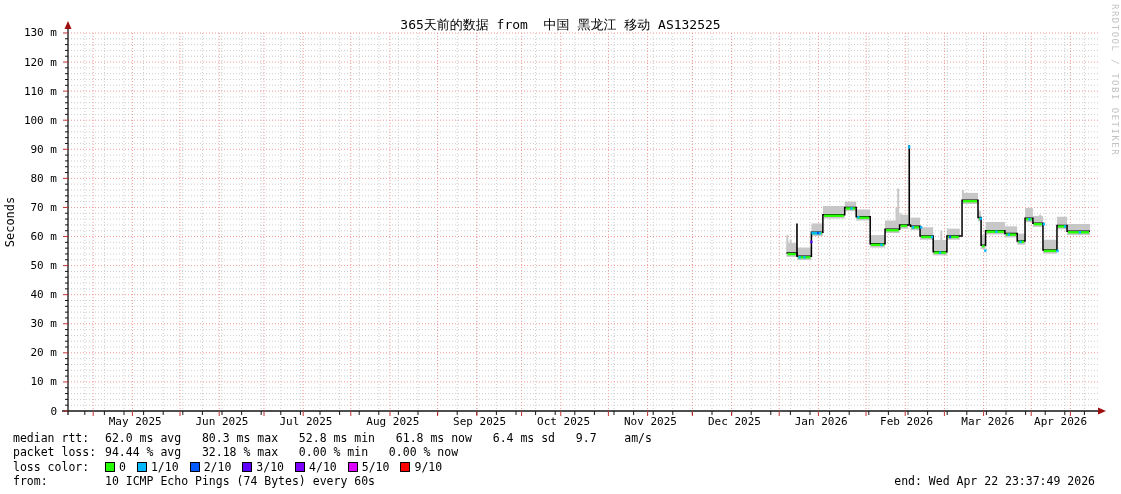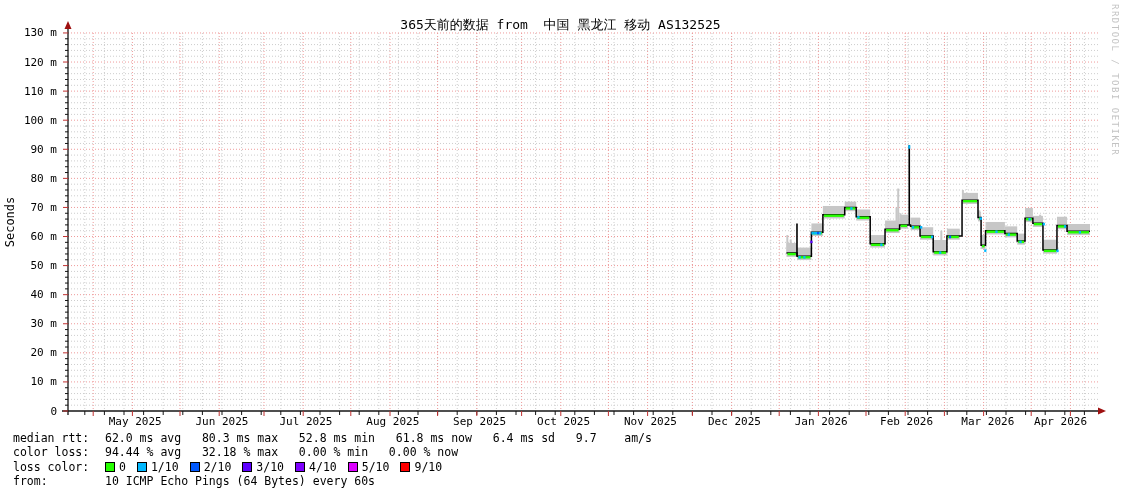--- a/index.html
+++ b/index.html
@@ -447,26 +447,27 @@
         <text x="14" y="222" class="axlab" transform="rotate(-90 14 222)">Seconds</text>
       </g>
   </svg>
 
   <div class="footer">
     <div class="frow">
       <span class="flabel">median rtt:</span>
         <span class="fval">62.0 ms avg   80.3 ms max   52.8 ms min   61.8 ms now   6.4 ms sd   9.7    am/s</span>
     </div>
     <div class="frow">
-      <span class="flabel">color loss:</span>
+      <span class="flabel">packet loss:</span>
         <span class="fval">94.44 % avg   32.18 % max   0.00 % min   0.00 % now</span>
     </div>
     <div class="frow">
       <span class="flabel">loss color:</span>
         <span class="fval lossrow" id="lossLegend"><span class="litem"><span class="sw" style="background: rgb(38, 255, 0);"></span><span>0</span></span><span class="litem"><span class="sw" style="background: rgb(0, 184, 255);"></span><span>1/10</span></span><span class="litem"><span class="sw" style="background: rgb(0, 89, 255);"></span><span>2/10</span></span><span class="litem"><span class="sw" style="background: rgb(94, 0, 255);"></span><span>3/10</span></span><span class="litem"><span class="sw" style="background: rgb(126, 0, 255);"></span><span>4/10</span></span><span class="litem"><span class="sw" style="background: rgb(221, 0, 255);"></span><span>5/10</span></span><span class="litem"><span class="sw" style="background: rgb(255, 0, 0);"></span><span>9/10</span></span></span>
     </div>
     <div class="frow">
       <span class="flabel">from:</span>
-        <span class="fval">10 ICMP Echo Pings (64 Bytes) every 60s</span>
+        <span class="fval">10 ICMP Echo Pings (74 Bytes) every 60s</span>
     </div>
   </div>
 
+  <div class="endlab">end: Wed Apr 22 23:37:49 2026</div>
 </div>
 
 </body></html>

